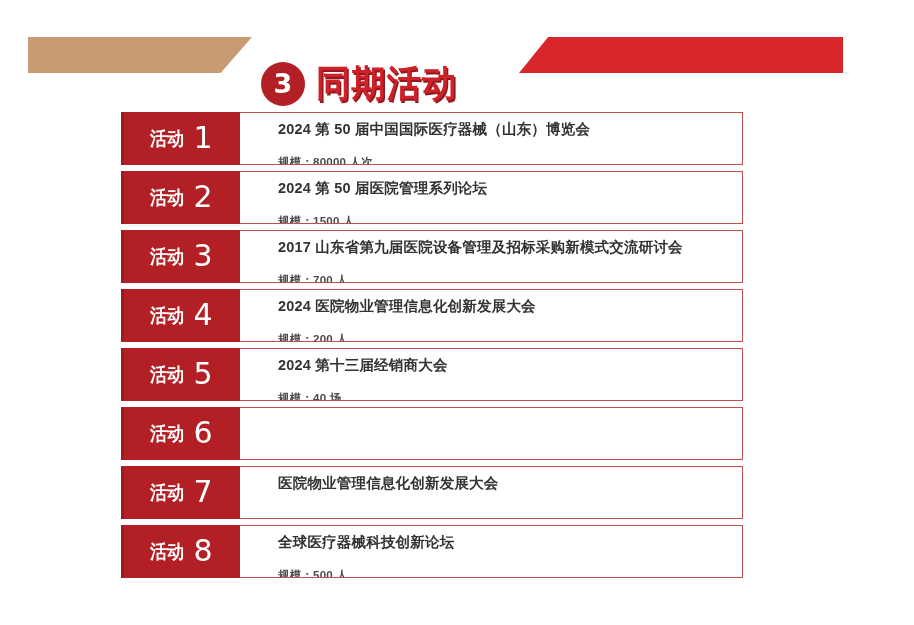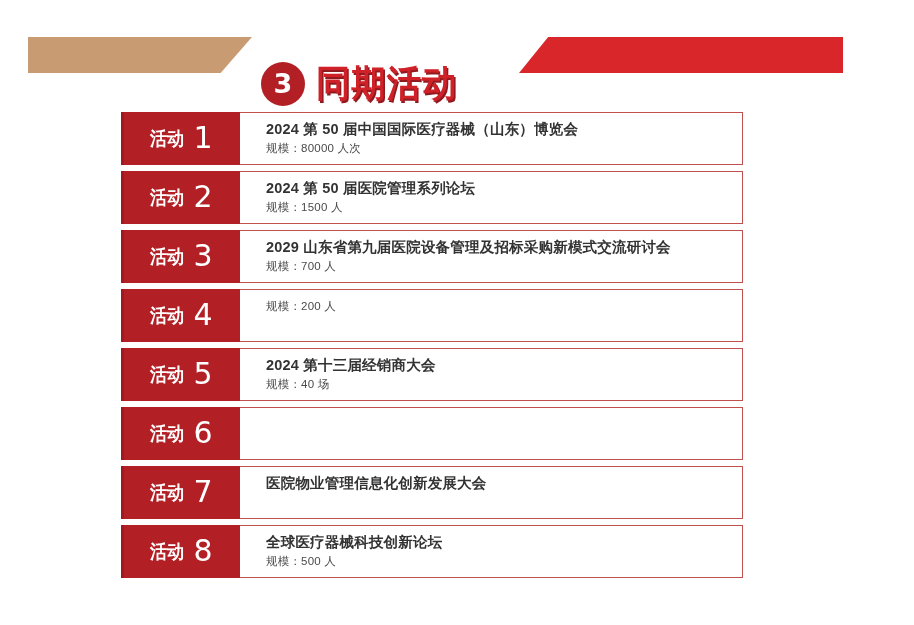--- a/index.html
+++ b/index.html
@@ -121,37 +121,37 @@
     font-family: "DejaVu Sans", sans-serif;
     position: relative;
     top: -1px;
   }
   .row-card {
     flex: 1 1 auto;
     background: #ffffff;
     border: 1px solid #c0504d;
     border-left: none;
     box-sizing: border-box;
-    padding: 7px 0 0 26px;
+    padding: 7px 0 0 38px;
     overflow: hidden;
   }
   .row-title {
     font-size: 14.5px;
     font-weight: bold;
     color: #333333;
     line-height: 19px;
     white-space: nowrap;
     letter-spacing: 0.2px;
   }
   .row-sub {
     font-size: 11.5px;
-    font-weight: normal;
+    font-weight: bold;
     color: #4a4a4a;
     line-height: 16px;
-    margin-top: 1px;
+    margin-top: 15px;
     white-space: nowrap;
     letter-spacing: 0.2px;
   }
 </style>
 </head>
 <body>
 
 <div class="header">
   <div class="header-bar-left"></div>
   <div class="header-badge">3</div>
@@ -179,30 +179,31 @@
         <div class="row-title">2024 第 50 届医院管理系列论坛</div>
         <div class="row-sub">规模：1500 人</div>
       </div>
     </div>
     <div class="row">
       <div class="row-label">
         <span class="row-label-text">活动</span>
         <span class="row-label-num">3</span>
       </div>
       <div class="row-card">
-        <div class="row-title">2029 山东省第九届医院设备管理及招标采购新模式交流研讨会</div>
+        <div class="row-title">2017 山东省第九届医院设备管理及招标采购新模式交流研讨会</div>
         <div class="row-sub">规模：700 人</div>
       </div>
     </div>
     <div class="row">
       <div class="row-label">
         <span class="row-label-text">活动</span>
         <span class="row-label-num">4</span>
       </div>
       <div class="row-card">
+        <div class="row-title">2024 医院物业管理信息化创新发展大会</div>
         <div class="row-sub">规模：200 人</div>
       </div>
     </div>
     <div class="row">
       <div class="row-label">
         <span class="row-label-text">活动</span>
         <span class="row-label-num">5</span>
       </div>
       <div class="row-card">
         <div class="row-title">2024 第十三届经销商大会</div>

